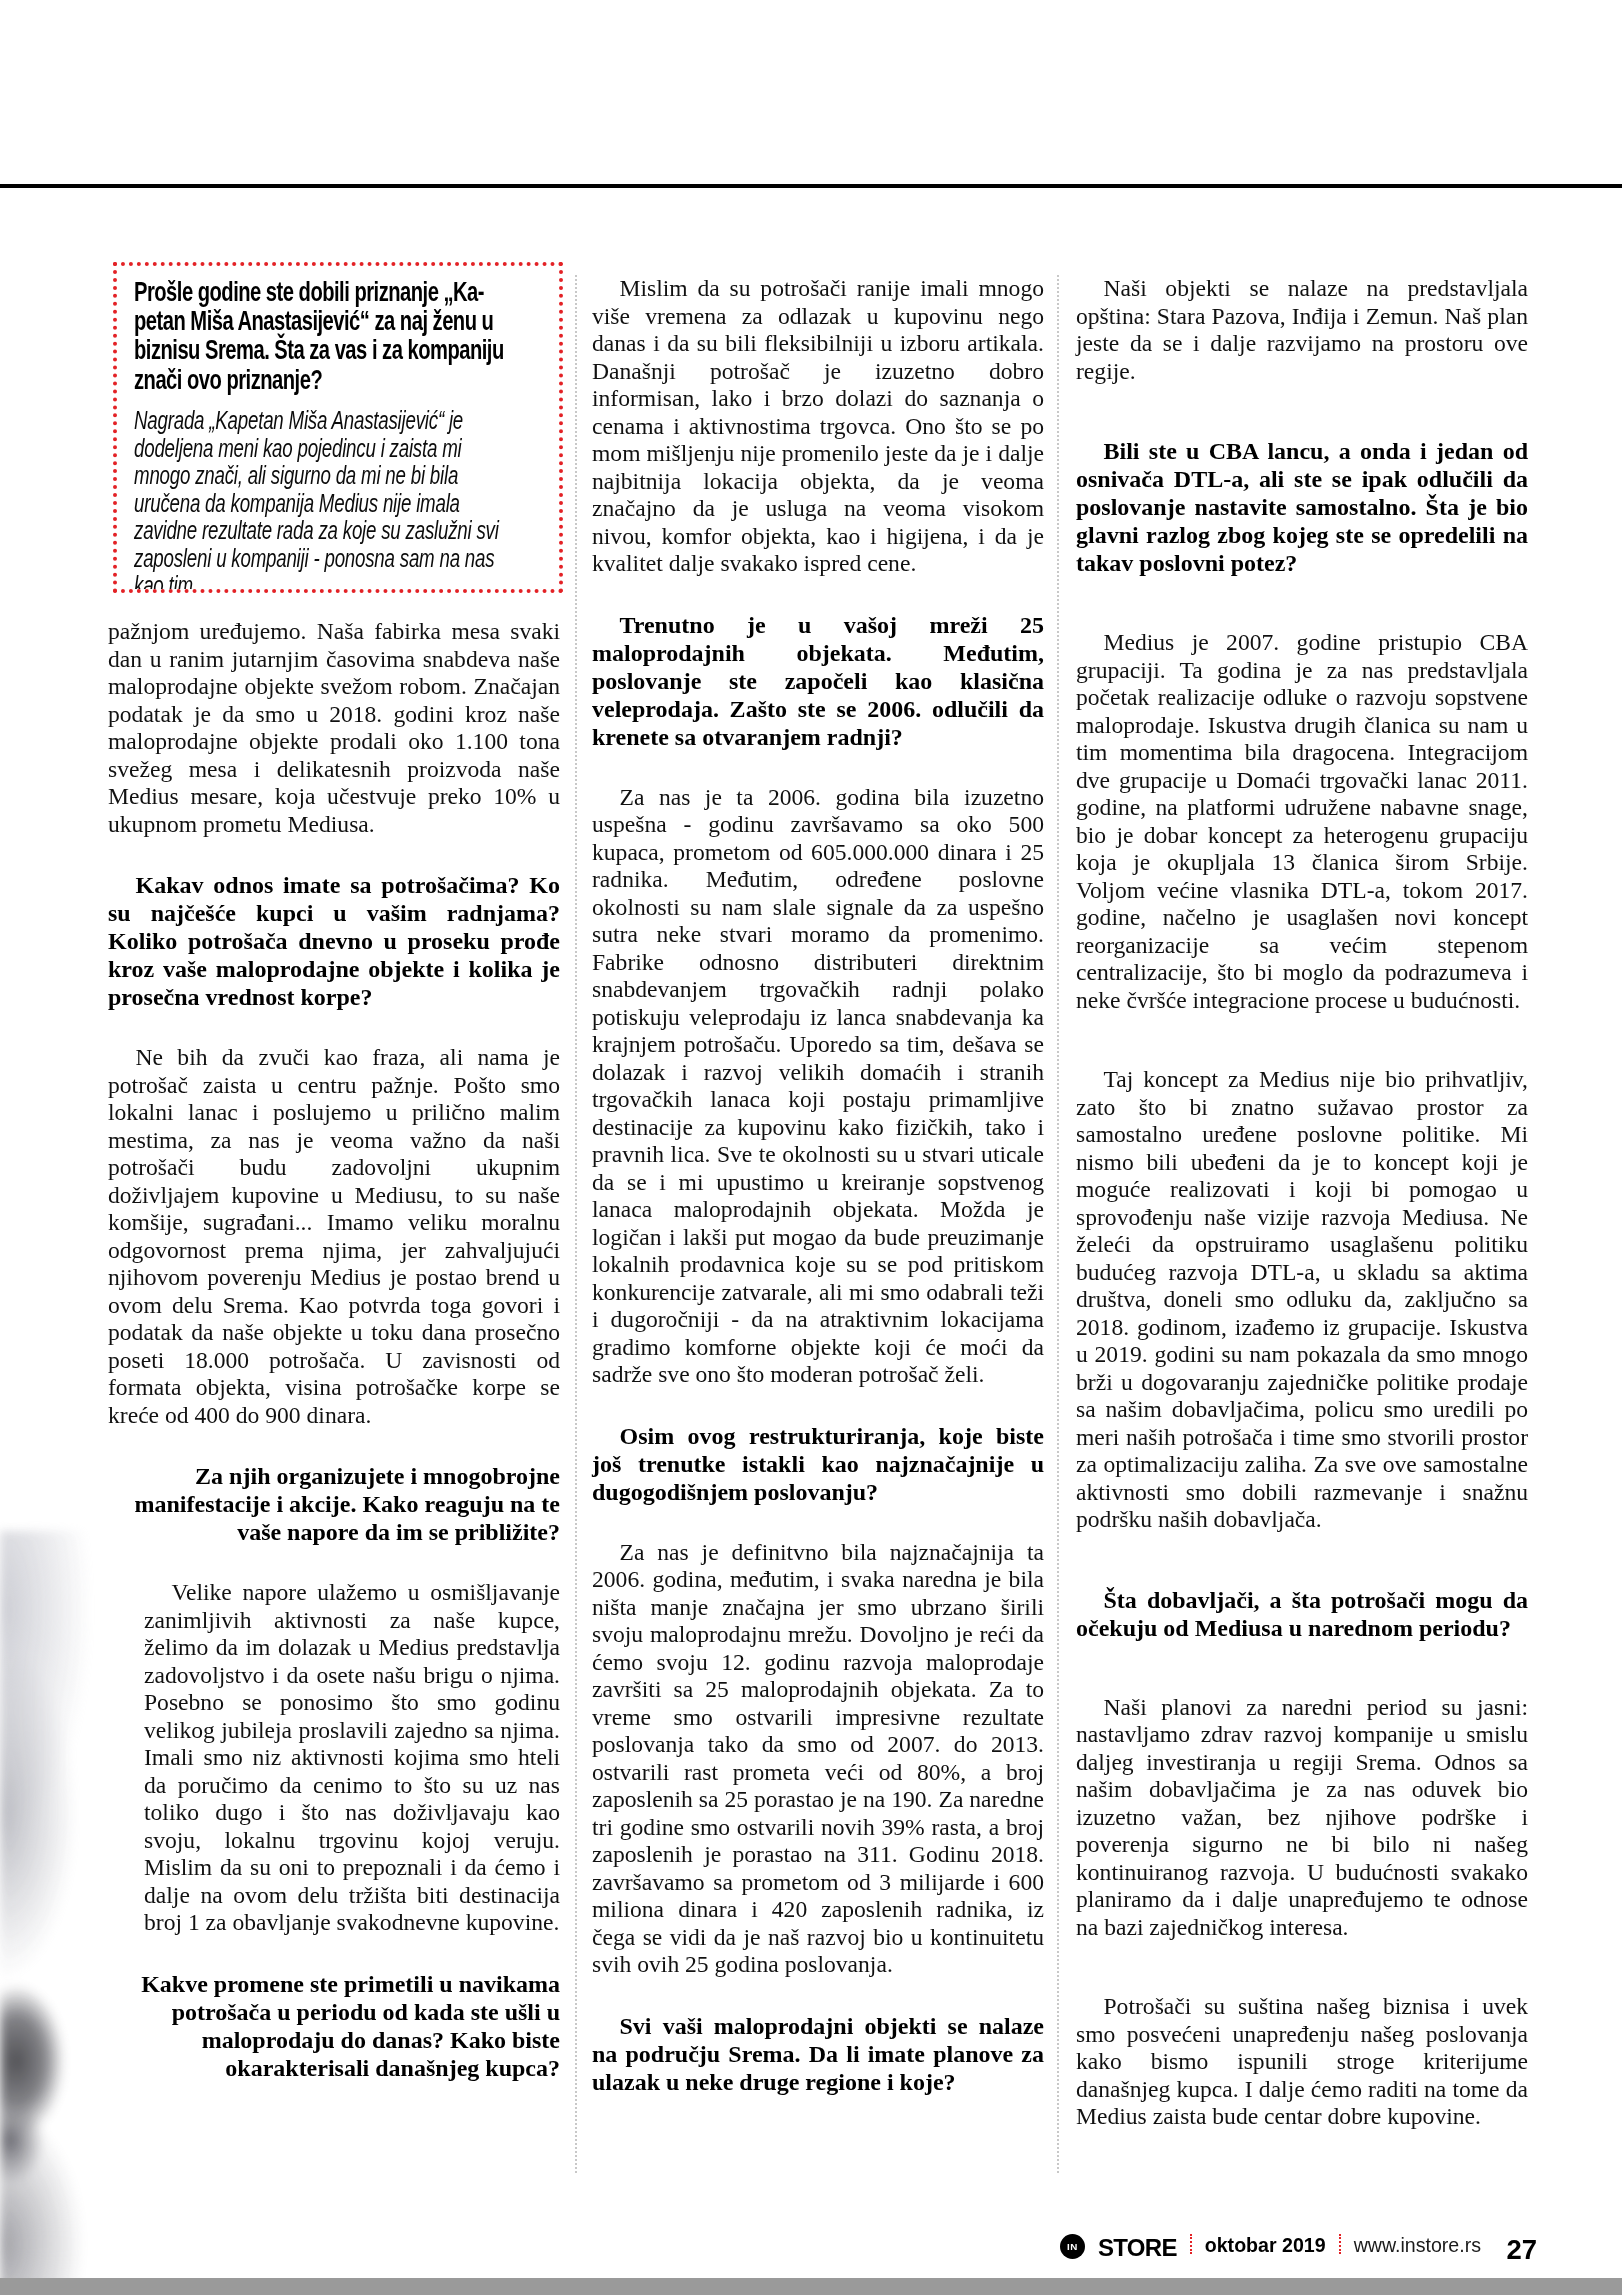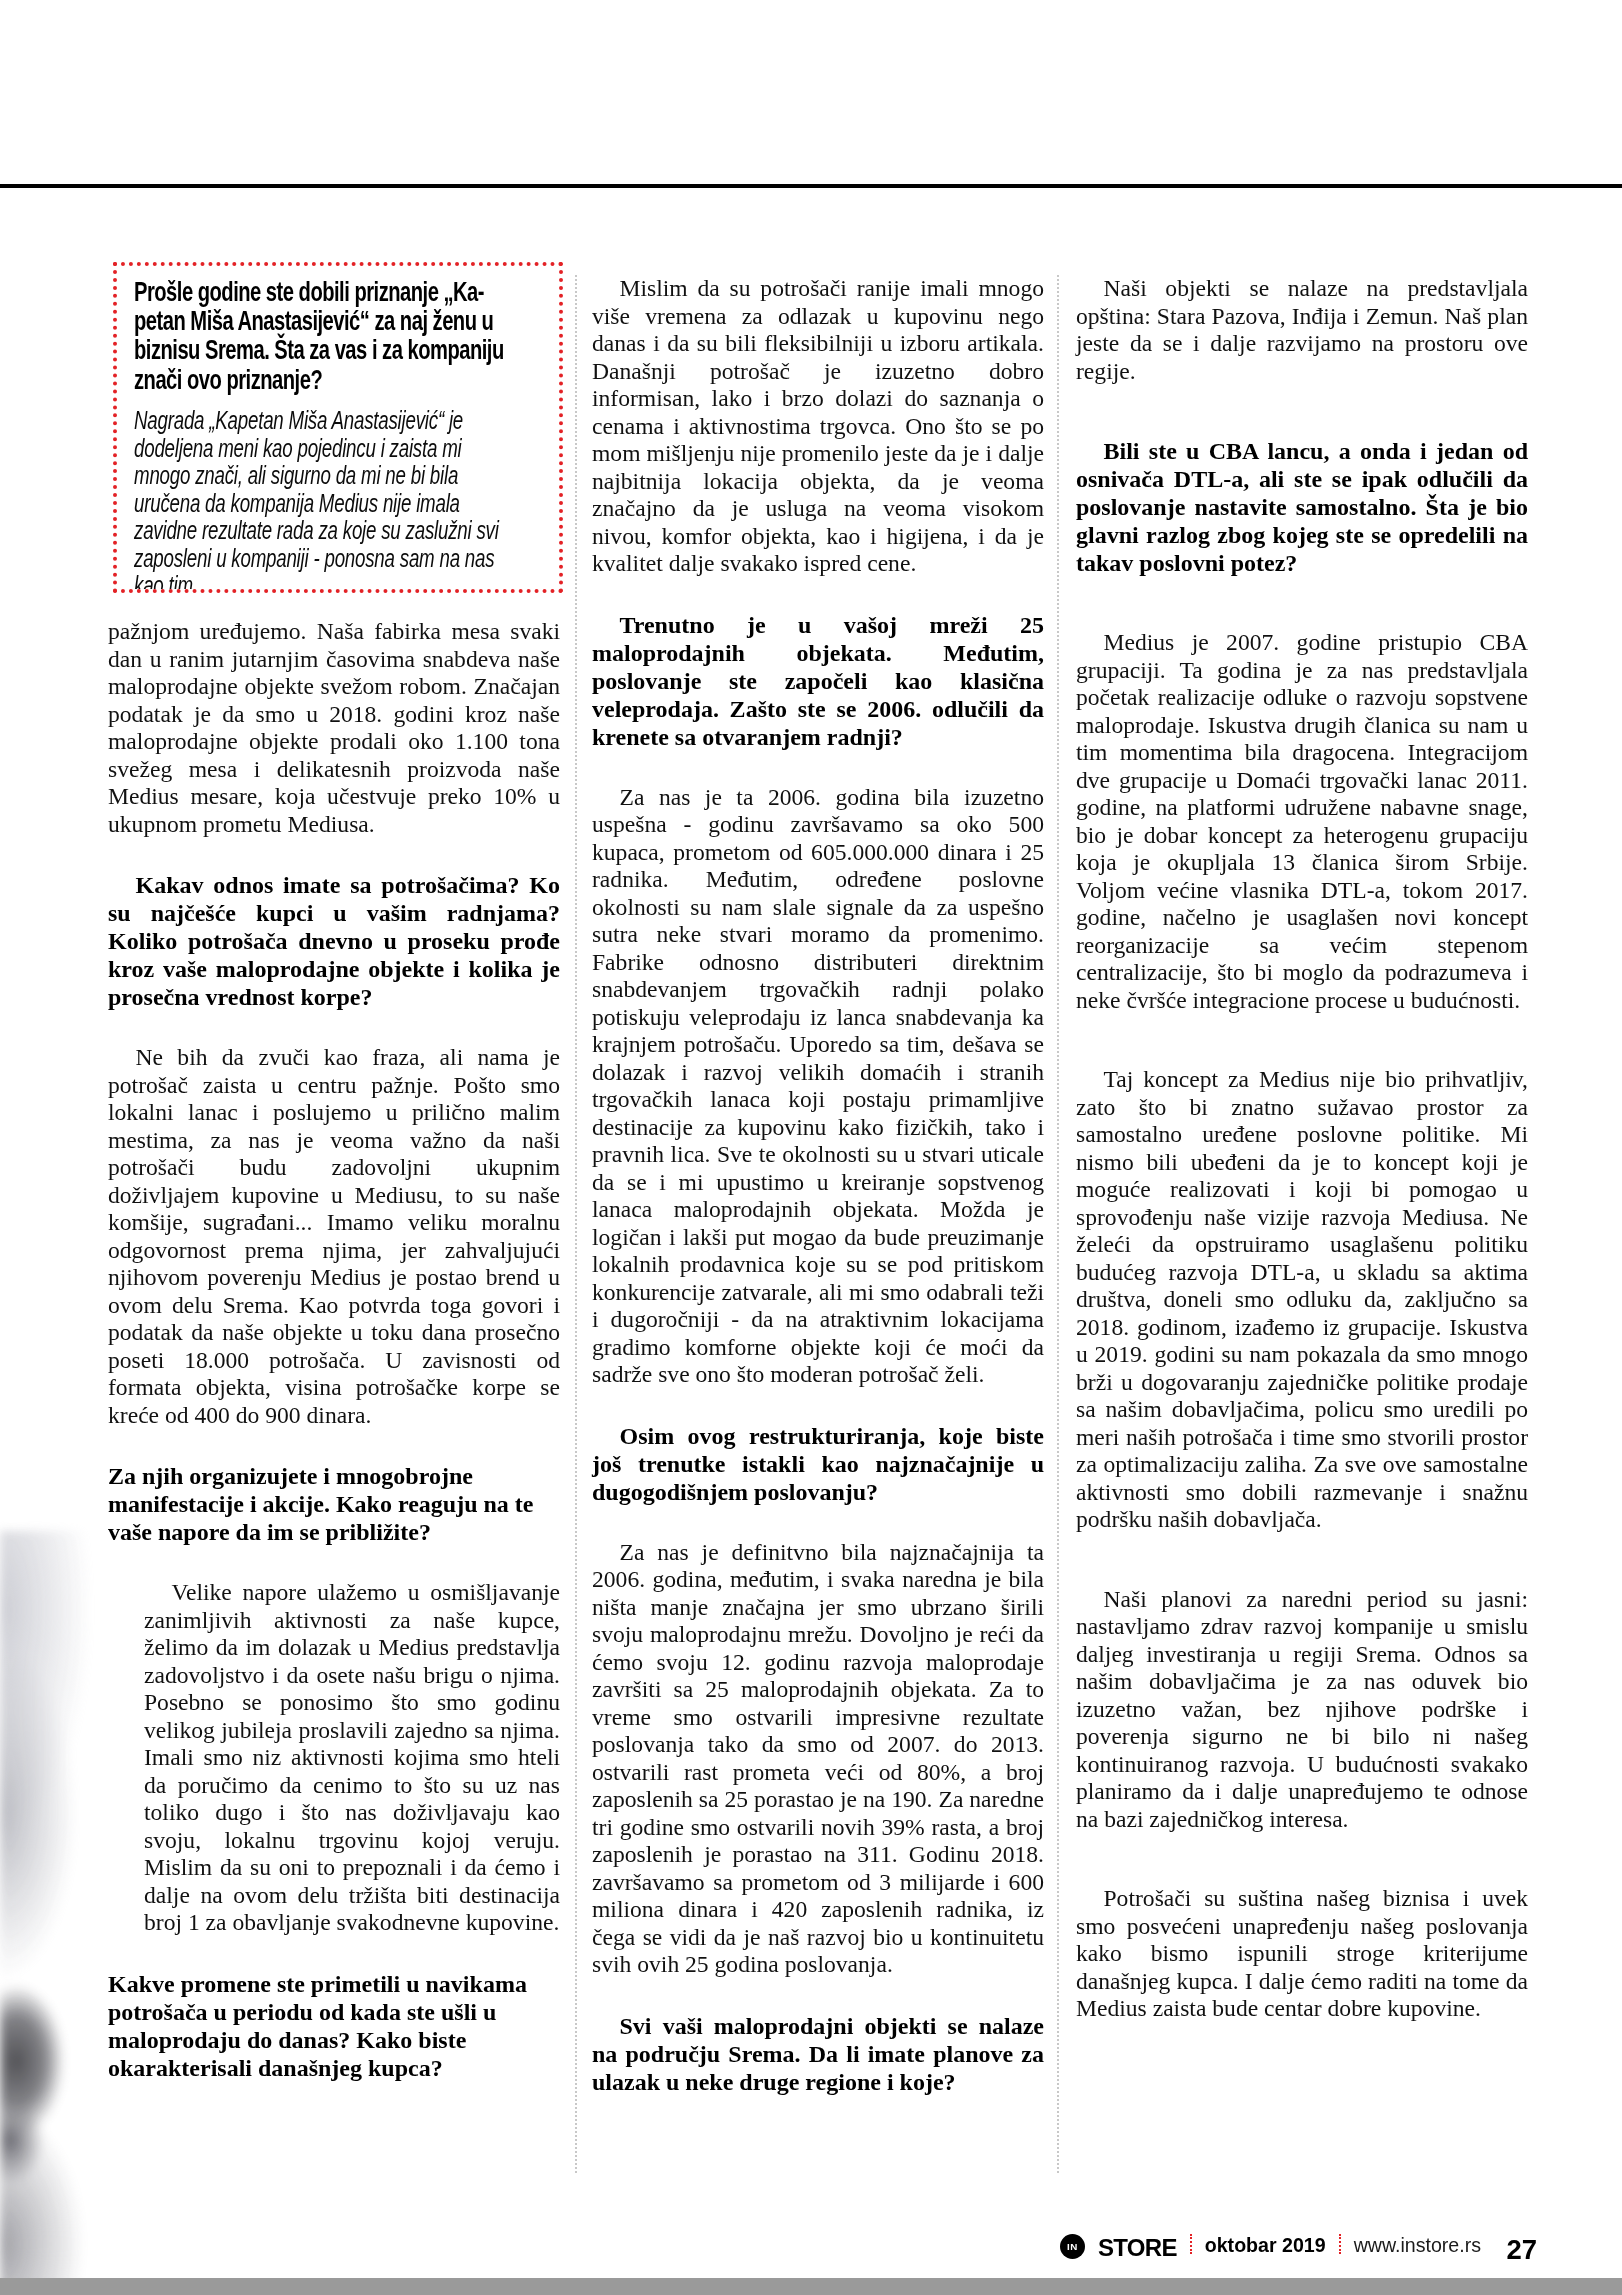--- a/index.html
+++ b/index.html
@@ -27,21 +27,21 @@
   
   .col{position:absolute;width:452px;text-align:justify;}
   .col1{left:108px;top:618px;}
   .col2{left:592px;top:275px;}
   .col3{left:1076px;top:275px;}
   .col p{margin:0 0 33px 0;font-size:23.6px;line-height:27.5px;text-indent:27.5px;}
   .col p.noindent{text-indent:0;}
   .col h3{margin:0 0 33px 0;font-size:24px;line-height:28px;font-weight:700;text-indent:27.5px;
           text-align:justify;color:#000;}
   .col3 p,.col3 h3{margin-bottom:52px;}
-  .col .centered{text-align:left;text-indent:0;}
+  .col .centered{text-align:right;text-indent:0;}
   .col .inset{padding-left:36px;}
   .col :last-child{margin-bottom:0;}
   
   .divider{position:absolute;top:275px;height:1898px;width:0;border-left:2px dotted #c8c8c8;}
   .div1{left:575px;}
   .div2{left:1057px;}
   
   .footer{position:absolute;left:1060px;right:86px;top:2234px;height:29px;display:flex;
           align-items:flex-start;gap:13px;font-family:"Liberation Sans",sans-serif;}
   .inlogo{width:25px;height:25px;border-radius:50%;background:#000;color:#fff;display:flex;
@@ -96,20 +96,21 @@
     <h3>Osim ovog restrukturiranja, koje biste još trenutke istakli kao najznačajnije u dugogodišnjem poslovanju?</h3>
     <p>Za nas je definitvno bila najznačajnija ta 2006. godina, međutim, i svaka naredna je bila ništa manje značajna jer smo ubrzano širili svoju maloprodajnu mrežu. Dovoljno je reći da ćemo svoju 12. godinu razvoja maloprodaje završiti sa 25 maloprodajnih objekata. Za to vreme smo ostvarili impresivne rezultate poslovanja tako da smo od 2007. do 2013. ostvarili rast prometa veći od 80%, a broj zaposlenih sa 25 porastao je na 190.  Za naredne tri godine smo ostvarili novih 39% rasta, a broj zaposlenih je porastao na 311. Godinu 2018. završavamo sa prometom od 3 milijarde i 600 miliona dinara i 420 zaposlenih radnika, iz čega se vidi da je naš razvoj bio u kontinuitetu svih ovih 25 godina poslovanja.</p>
     <h3>Svi vaši maloprodajni objekti se nalaze na području Srema. Da li imate planove za ulazak u neke druge regione i koje?</h3>
   </div>
 
   <div class="col col3">
     <p>Naši objekti se nalaze na predstavljala opština: Stara Pazova, Inđija i Zemun. Naš plan jeste da se i dalje razvijamo na prostoru ove regije.</p>
     <h3>Bili ste u CBA lancu, a onda i jedan od osnivača DTL-a, ali ste se ipak odlučili da poslovanje nastavite samostalno. Šta je bio glavni razlog zbog kojeg ste se opredelili na takav poslovni potez?</h3>
     <p>Medius je 2007. godine pristupio CBA grupaciji. Ta godina je za nas predstavljala početak realizacije odluke o razvoju sopstvene maloprodaje. Iskustva drugih članica su nam u tim momentima bila dragocena. Integracijom dve grupacije u Domaći trgovački lanac 2011. godine, na platformi udružene nabavne snage, bio je dobar koncept za heterogenu grupaciju koja je okupljala 13 članica širom Srbije. Voljom većine vlasnika DTL-a, tokom 2017. godine, načelno je usaglašen novi koncept reorganizacije sa većim stepenom centralizacije, što bi moglo da podrazumeva i neke čvršće integracione procese u budućnosti.</p>
     <p>Taj koncept za Medius nije bio prihvatljiv, zato što bi znatno sužavao prostor za samostalno uređene poslovne politike. Mi nismo bili ubeđeni da je to koncept koji je moguće realizovati i koji bi  pomogao u sprovođenju naše vizije razvoja Mediusa. Ne želeći da opstruiramo usaglašenu politiku budućeg razvoja DTL-a, u skladu sa aktima društva, doneli smo odluku da, zaključno sa 2018. godinom, izađemo iz grupacije. Iskustva u 2019. godini su nam pokazala da smo mnogo brži u dogovaranju zajedničke politike prodaje sa našim dobavljačima, policu smo uredili po meri naših potrošača i time smo stvorili prostor za optimalizaciju zaliha. Za sve ove samostalne aktivnosti smo dobili razmevanje i snažnu podršku naših dobavljača.</p>
+    <h3>Šta dobavljači, a šta potrošači mogu da očekuju od Mediusa u narednom periodu?</h3>
     <p>Naši planovi za naredni period su jasni: nastavljamo zdrav razvoj kompanije u smislu daljeg investiranja u regiji Srema. Odnos sa našim dobavljačima je za nas oduvek bio izuzetno važan, bez njihove podrške i poverenja sigurno ne bi bilo ni našeg kontinuiranog razvoja. U budućnosti svakako planiramo da i dalje unapređujemo te odnose na bazi zajedničkog interesa.</p>
     <p>Potrošači su suština našeg biznisa i uvek smo posvećeni unapređenju našeg poslovanja kako bismo ispunili stroge kriterijume današnjeg kupca. I dalje ćemo raditi na tome da Medius zaista bude centar dobre kupovine.</p>
   </div>
 
   <div class="footer">
     <span class="inlogo">IN</span>
     <span class="storelogo">STORE</span>
     <span class="fsep"></span>
     <span class="fissue">oktobar 2019</span>
     <span class="fsep"></span>

